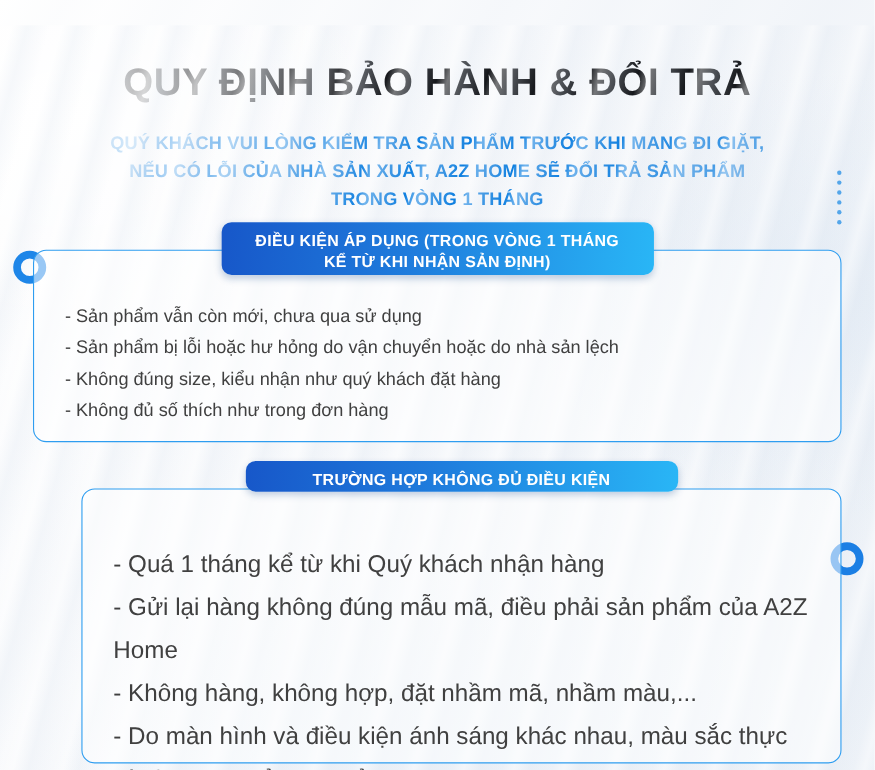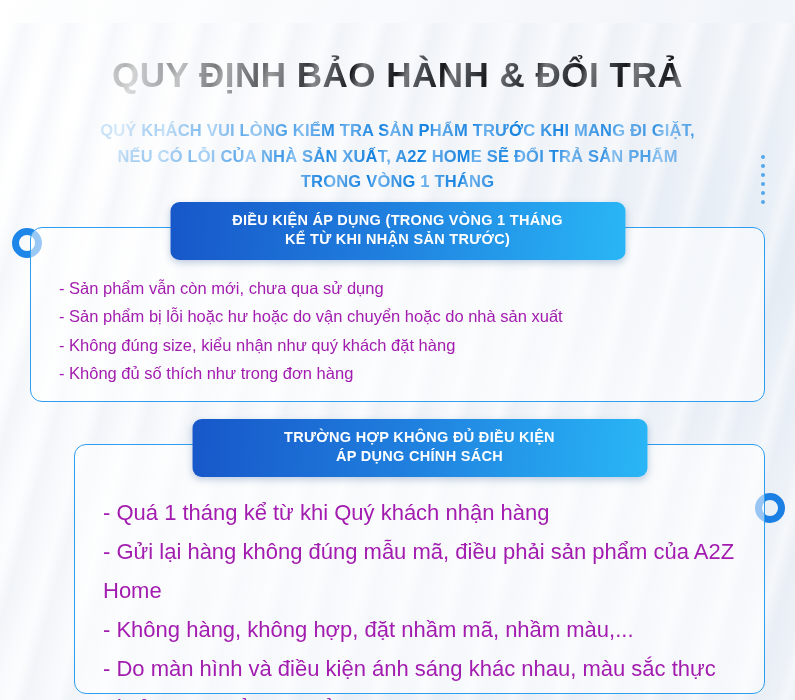--- a/index.html
+++ b/index.html
@@ -72,37 +72,37 @@
     background: rgba(255,255,255,0.55);
   }
   #section-conditions .card { margin-top: 32px; height: 175px; }
   #section-exclusions .card { margin-top: 42px; height: 250px; margin-left: 44px; }
 
   .banner {
     position: absolute;
     top: -26px;
     left: 50%;
     transform: translateX(-50%);
-    width: 455px;
-    padding: 9px 10px 10px;
+    width: 393px;
+    padding: 9px 10px 0;
     border-radius: 9px;
     background: linear-gradient(95deg, #1757c9 0%, #1f7ddd 45%, #29b6f6 100%);
     color: #ffffff;
     text-align: center;
     font-weight: 800;
     font-size: 14.5px;
     line-height: 1.35;
     letter-spacing: .3px;
     box-shadow: 0 3px 7px rgba(20,70,140,0.25);
   }
   .banner span { display: block; }
 
   .card-body {
     padding: 46px 28px 10px 28px;
-    color: #a21caf;
+    color: #404040;
     font-size: 16.5px;
     line-height: 1.72;
   }
   #section-exclusions .card-body { padding-top: 48px; font-size: 22px; line-height: 1.78; }
   .item { white-space: pre-wrap; }
 
   
   .dot-ring {
     position: absolute;
     border-radius: 50%;
@@ -153,36 +153,35 @@
       <i></i>
       <i></i>
   </div>
   <div class="dot-ring" id="ring-left"></div>
   <div class="dot-ring" id="ring-right"></div>
 
   <div class="section" id="section-conditions">
     <div class="card">
       <div class="banner">
         <span>ĐIỀU KIỆN ÁP DỤNG (TRONG VÒNG 1 THÁNG</span>
-        <span>KỂ TỪ KHI NHẬN SẢN TRƯỚC)</span>
+        <span>KỂ TỪ KHI NHẬN SẢN ĐỊNH)</span>
       </div>
       <div class="card-body">
         <div class="item">- Sản phẩm vẫn còn mới, chưa qua sử dụng</div>
-        <div class="item">- Sản phẩm bị lỗi hoặc hư hoặc do vận chuyển hoặc do nhà sản xuất</div>
+        <div class="item">- Sản phẩm bị lỗi hoặc hư hỏng do vận chuyển hoặc do nhà sản lệch</div>
         <div class="item">- Không đúng size, kiểu nhận như quý khách đặt hàng</div>
         <div class="item">- Không đủ số thích như trong đơn hàng</div>
       </div>
     </div>
   </div>
 
   <div class="section" id="section-exclusions">
     <div class="card">
       <div class="banner">
         <span>TRƯỜNG HỢP KHÔNG ĐỦ ĐIỀU KIỆN</span>
-        <span>ÁP DỤNG CHÍNH SÁCH</span>
       </div>
       <div class="card-body">
         <div class="item">- Quá 1 tháng kể từ khi Quý khách nhận hàng</div>
         <div class="item">- Gửi lại hàng không đúng mẫu mã, điều phải sản phẩm của A2Z Home</div>
         <div class="item">- Không hàng, không hợp, đặt nhầm mã, nhầm màu,...</div>
         <div class="item">- Do màn hình và điều kiện ánh sáng khác nhau, màu sắc thực tế của sản phẩm có thể chênh lệch khoảng 9-5%.</div>
       </div>
     </div>
   </div>
 

